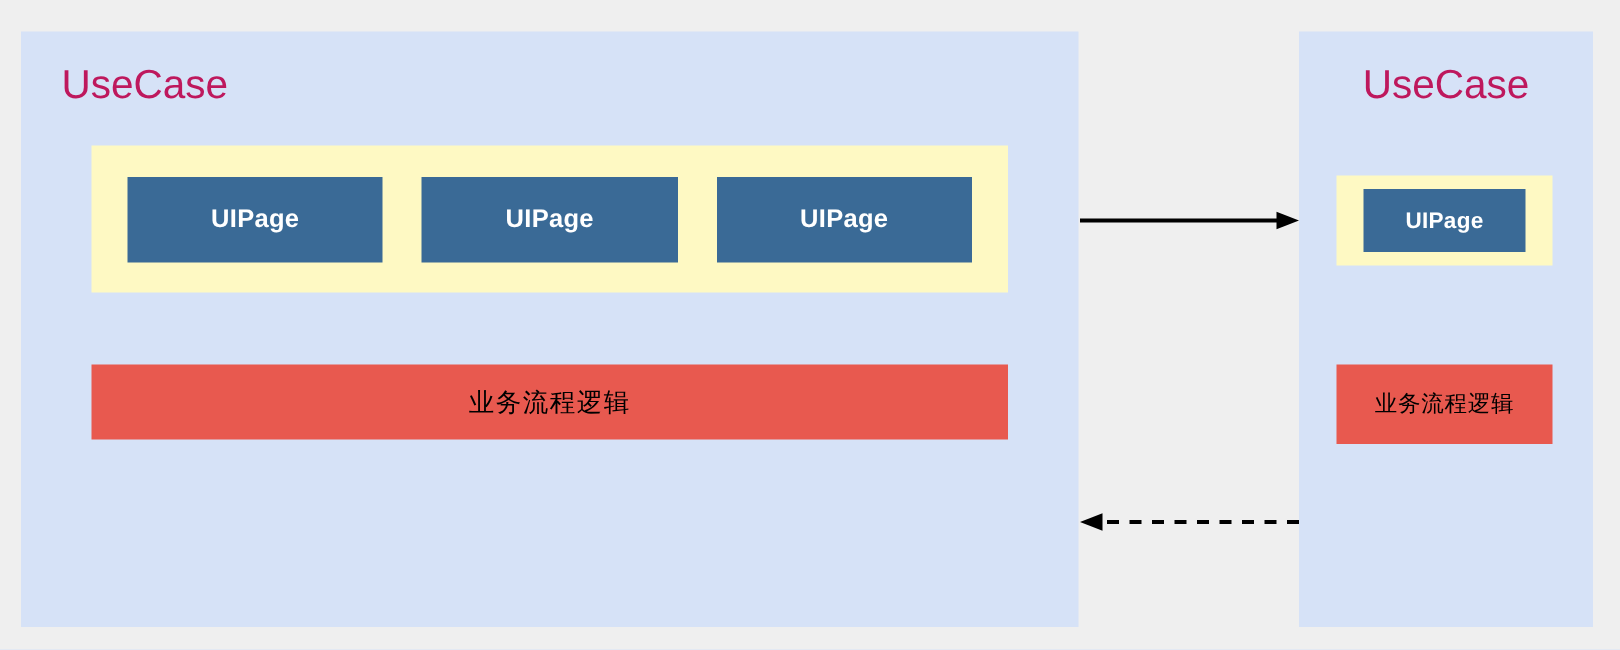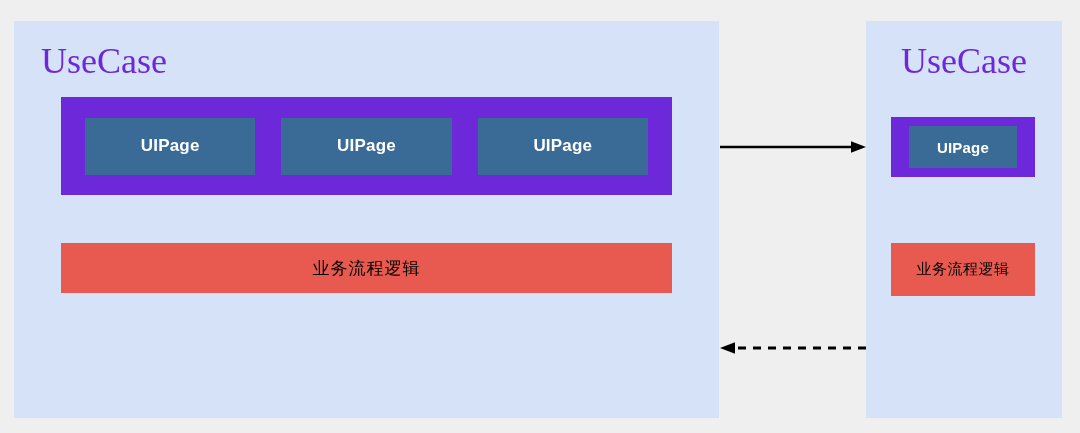--- a/index.html
+++ b/index.html
@@ -24,34 +24,33 @@
   
   .panel {
     position: absolute;
     background: #d6e2f7;
   }
   .panel-left  { left: 14px;  top: 21px; width: 705px; height: 397px; }
   .panel-right { left: 866px; top: 21px; width: 196px; height: 397px; }
 
   .panel-title {
     position: absolute;
-    color: #6d28d9;
-    font-size: 36px;
+    color: #be185d;
+    font-size: 27px;
     line-height: 1;
     white-space: nowrap;
     font-weight: 400;
-    font-family: Liberation Serif, serif;
   }
   .panel-left .panel-title  { left: 27px; top: 22px; }
   .panel-right .panel-title { left: 0; right: 0; top: 22px; text-align: center; }
 
   
   .ui-group {
     position: absolute;
-    background: #6d28d9;
+    background: #fef9c3;
     display: flex;
     align-items: center;
     box-sizing: border-box;
   }
   .panel-left .ui-group {
     left: 47px;
     top: 76px;
     width: 611px;
     height: 98px;
     padding: 0 24px;

